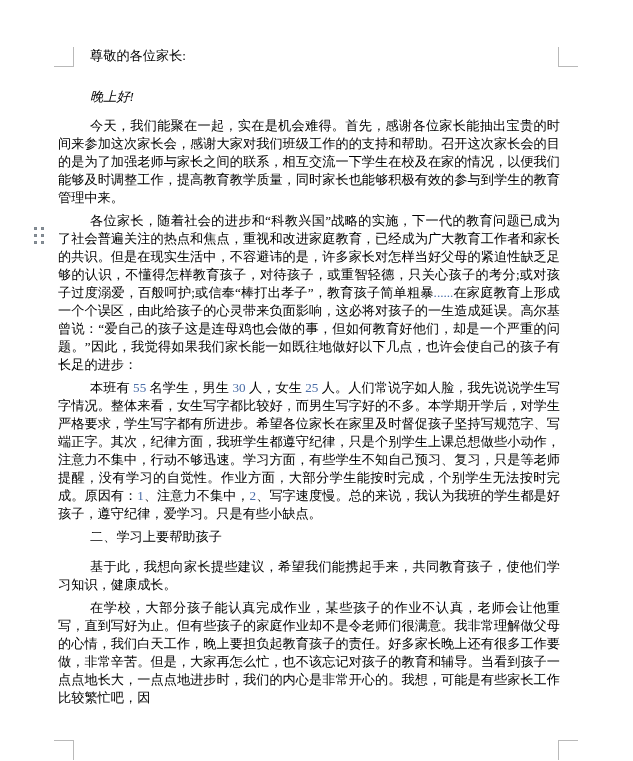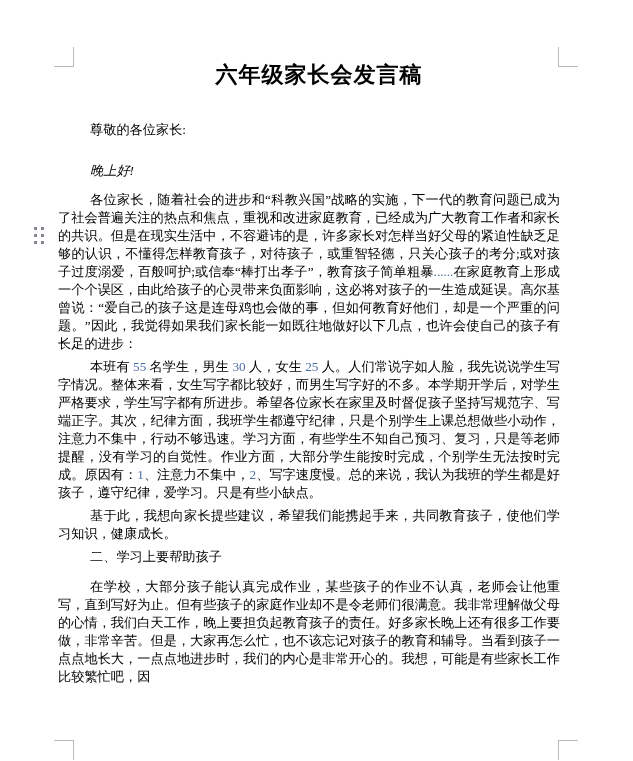--- a/index.html
+++ b/index.html
@@ -55,25 +55,25 @@
   <div class="dots">
     <i></i>
       <i></i>
       <i></i>
       <i></i>
       <i></i>
       <i></i>
   </div>
 
   <div class="content">
-    <div class="title">六年级家长会发言稿</div>
     <div>
         <p class="para salutation"><span>尊敬的各位家长:</span></p>
         <p class="para greeting"><span>晚上好!</span></p>
+        <p class="para para"><span>今天，我们能聚在一起，实在是机会难得。首先，感谢各位家长能抽出宝贵的时间来参加这次家长会，感谢大家对我们班级工作的的支持和帮助。召开这次家长会的目的是为了加强老师与家长之间的联系，相互交流一下学生在校及在家的情况，以便我们能够及时调整工作，提高教育教学质量，同时家长也能够积极有效的参与到学生的教育管理中来。</span></p>
         <p class="para para"><span>各位家长，随着社会的进步和“科教兴国”战略的实施，下一代的教育问题已成为了社会普遍关注的热点和焦点，重视和改进家庭教育，已经成为广大教育工作者和家长的共识。但是在现实生活中，不容避讳的是，许多家长对怎样当好父母的紧迫性缺乏足够的认识，不懂得怎样教育孩子，对待孩子，或重智轻德，只关心孩子的考分;或对孩子过度溺爱，百般呵护;或信奉“棒打出孝子”，教育孩子简单粗暴</span><span class="num">......</span><span>在家庭教育上形成一个个误区，由此给孩子的心灵带来负面影响，这必将对孩子的一生造成延误。高尔基曾说：“爱自己的孩子这是连母鸡也会做的事，但如何教育好他们，却是一个严重的问题。”因此，我觉得如果我们家长能一如既往地做好以下几点，也许会使自己的孩子有长足的进步：</span></p>
         <p class="para para"><span>本班有 </span><span class="num">55</span><span> 名学生，男生 </span><span class="num">30</span><span> 人，女生 </span><span class="num">25</span><span> 人。人们常说字如人脸，我先说说学生写字情况。整体来看，女生写字都比较好，而男生写字好的不多。本学期开学后，对学生严格要求，学生写字都有所进步。希望各位家长在家里及时督促孩子坚持写规范字、写端正字。其次，纪律方面，我班学生都遵守纪律，只是个别学生上课总想做些小动作，注意力不集中，行动不够迅速。学习方面，有些学生不知自己预习、复习，只是等老师提醒，没有学习的自觉性。作业方面，大部分学生能按时完成，个别学生无法按时完成。原因有：</span><span class="num">1</span><span>、注意力不集中，</span><span class="num">2</span><span>、写字速度慢。总的来说，我认为我班的学生都是好孩子，遵守纪律，爱学习。只是有些小缺点。</span></p>
+        <p class="para heading"><span>二、学习上要帮助孩子</span></p>
         <p class="para para"><span>基于此，我想向家长提些建议，希望我们能携起手来，共同教育孩子，使他们学习知识，健康成长。</span></p>
-        <p class="para heading"><span>二、学习上要帮助孩子</span></p>
         <p class="para para"><span>在学校，大部分孩子能认真完成作业，某些孩子的作业不认真，老师会让他重写，直到写好为止。但有些孩子的家庭作业却不是令老师们很满意。我非常理解做父母的心情，我们白天工作，晚上要担负起教育孩子的责任。好多家长晚上还有很多工作要做，非常辛苦。但是，大家再怎么忙，也不该忘记对孩子的教育和辅导。当看到孩子一点点地长大，一点点地进步时，我们的内心是非常开心的。我想，可能是有些家长工作比较繁忙吧，因</span></p>
       </div>
   </div>
 
 </div>
 
 </body></html>

